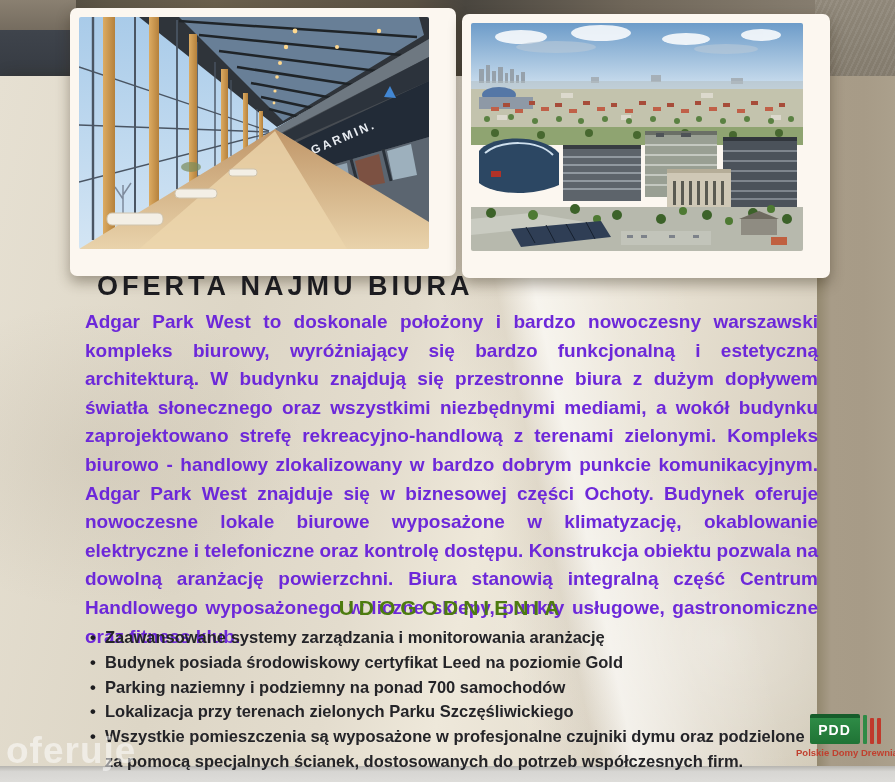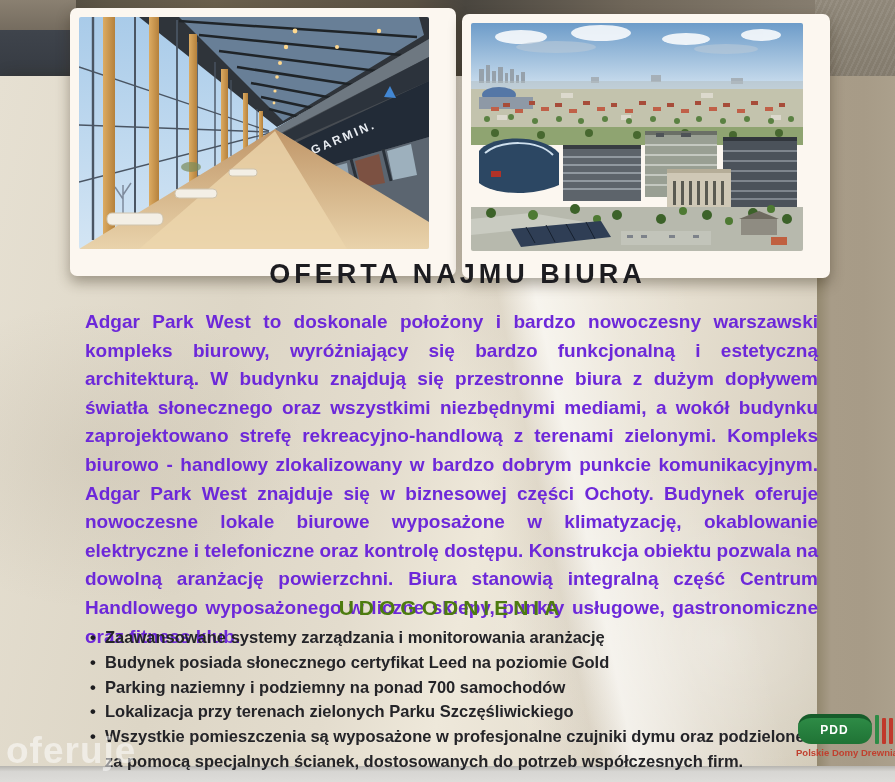--- a/index.html
+++ b/index.html
@@ -34,40 +34,40 @@
     background:linear-gradient(180deg,#b6b4af 0,#d7d6d3 35%,#dddcd9 100%);}
 
   
   .photo-card{position:absolute;background:#fcf7f0;border-radius:7px;padding:9px;
     box-shadow:0 6px 14px rgba(50,40,22,.40);}
   .photo-card.left{left:70px;top:8px;width:368px;height:250px;}
   .photo-card.right{left:462px;top:14px;width:350px;height:246px;}
   .photo-card svg{display:block;border-radius:2px;}
 
   
-  .headline{position:absolute;left:85px;top:259px;width:745px;margin:0;text-align:center;
+  .headline{position:absolute;left:85px;top:259px;width:745px;margin:12px;text-align:left;
     font-size:27px;font-weight:700;letter-spacing:4px;color:#1c1c20;}
   .body-text{position:absolute;left:85px;top:308px;width:733px;margin:0;
     font-size:19px;line-height:28.6px;font-weight:700;color:#6d28d9;text-align:justify;}
   .amenities-heading{position:absolute;left:85px;top:596px;width:733px;margin:0;text-align:center;
     font-size:21px;font-weight:700;letter-spacing:5px;color:#4d7c0f;}
   .amenities-list{position:absolute;left:88px;top:625px;width:733px;margin:0;padding:0;list-style:none;}
   .amenities-list li{position:relative;padding-left:17px;font-size:16.5px;line-height:24.8px;
     font-weight:700;color:#242428;}
   .amenities-list li::before{content:"\2022";position:absolute;left:2px;top:0;color:#1c1c20;}
 
   
   .watermark{position:absolute;left:6px;top:730px;font-size:37px;font-weight:800;
     letter-spacing:1px;color:rgba(255,255,255,.52);z-index:9;}
 
   
   .pdd{position:absolute;left:796px;top:710px;width:98px;text-align:center;z-index:9;}
   .pdd-mark{display:flex;align-items:flex-end;justify-content:center;gap:3px;height:34px;}
-  .pdd-box{width:74px;height:26px;background:linear-gradient(180deg,#2e8b46,#1f7335);
-    border-top:4px solid #165c2a;border-radius:13px;color:#fff;font-weight:700;font-size:12px;
+  .pdd-box{width:50px;height:26px;background:linear-gradient(180deg,#2e8b46,#1f7335);
+    border-top:4px solid #165c2a;border-radius:2px;color:#fff;font-weight:700;font-size:14px;
     line-height:24px;letter-spacing:1px;}
   .pdd-stripe{width:4px;height:26px;border-radius:1px;}
   .pdd-stripe.green{background:#2e8b46;height:29px;}
   .pdd-stripe.red{background:#c0392b;}
   .pdd-caption{margin-top:3px;font-size:9.5px;font-weight:700;color:#c0402f;white-space:nowrap;}
 </style>
 </head>
 <body>
 
 <div class="stage">
@@ -359,21 +359,21 @@
       <polygon points="268,196 288,188 308,196" fill="#6e6a5f"></polygon>
       <rect x="300" y="214" width="16" height="8" fill="#c06040"></rect>
     </svg>
   </div>
 
   <h1 class="headline">OFERTA NAJMU BIURA</h1>
   <p class="body-text">Adgar Park West to doskonale położony i bardzo nowoczesny warszawski kompleks biurowy, wyróżniający się bardzo funkcjonalną i estetyczną architekturą. W budynku znajdują się przestronne biura z dużym dopływem światła słonecznego oraz wszystkimi niezbędnymi mediami, a wokół budynku zaprojektowano strefę rekreacyjno-handlową z terenami zielonymi. Kompleks biurowo - handlowy zlokalizowany w bardzo dobrym punkcie komunikacyjnym. Adgar Park West znajduje się w biznesowej części Ochoty.  Budynek oferuje nowoczesne lokale biurowe wyposażone w klimatyzację, okablowanie elektryczne i telefoniczne oraz kontrolę dostępu. Konstrukcja obiektu pozwala na dowolną aranżację powierzchni. Biura stanowią integralną część Centrum Handlowego wyposażonego w liczne sklepy, punkty usługowe, gastronomiczne oraz fitness klub.</p>
   <h2 class="amenities-heading">UDOGODNIENIA</h2>
   <ul class="amenities-list">
     <li>Zaawansowane systemy zarządzania i monitorowania aranżację</li>
-    <li>Budynek posiada słonecznego certyfikat Leed na poziomie Gold</li>
+    <li>Budynek posiada środowiskowy certyfikat Leed na poziomie Gold</li>
     <li>Parking naziemny i podziemny na ponad 700 samochodów</li>
     <li>Lokalizacja przy terenach zielonych Parku Szczęśliwickiego</li>
     <li>Wszystkie pomieszczenia są wyposażone w profesjonalne czujniki dymu oraz podzielone za pomocą specjalnych ścianek, dostosowanych do potrzeb współczesnych firm.</li>
   </ul>
 
   <div class="watermark">oferuje</div>
   <div class="pdd">
     <div class="pdd-mark">
       <div class="pdd-box">PDD</div>
       <div class="pdd-stripe green"></div>

